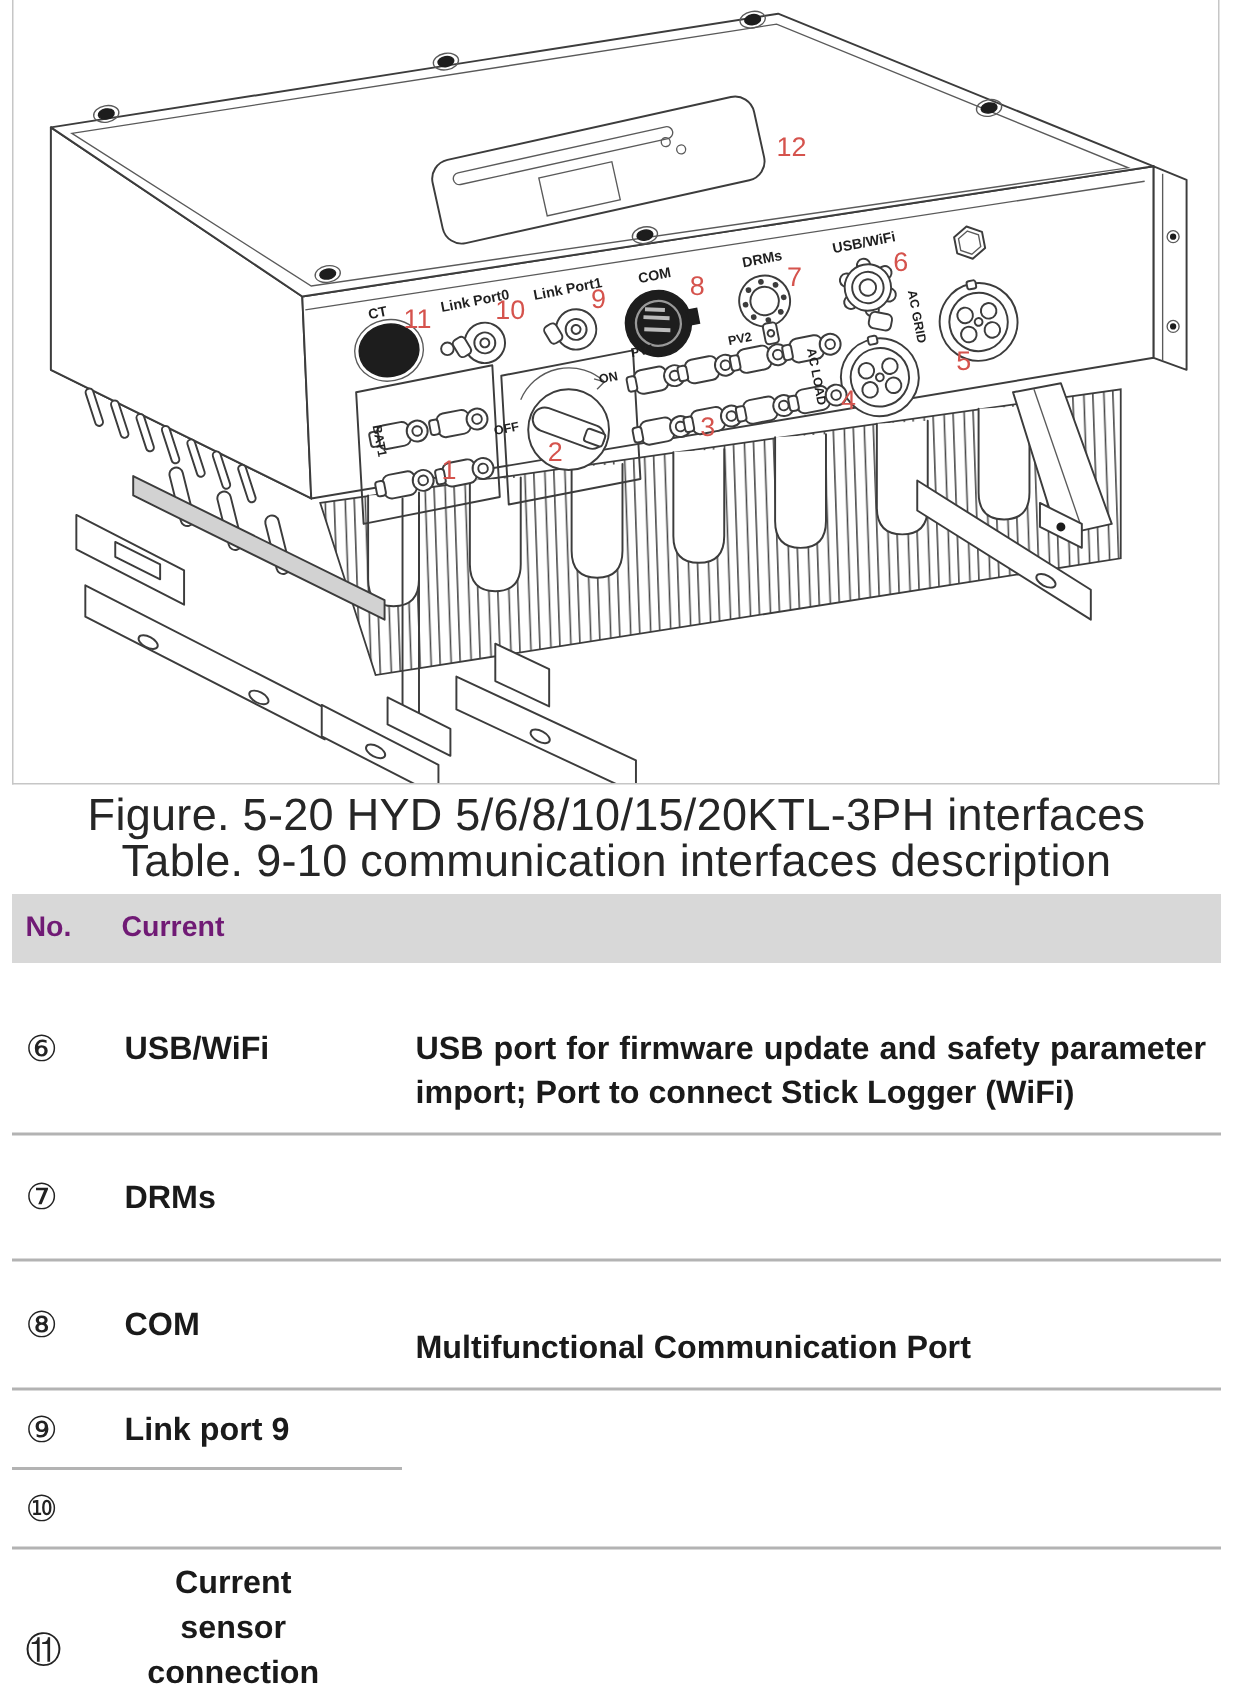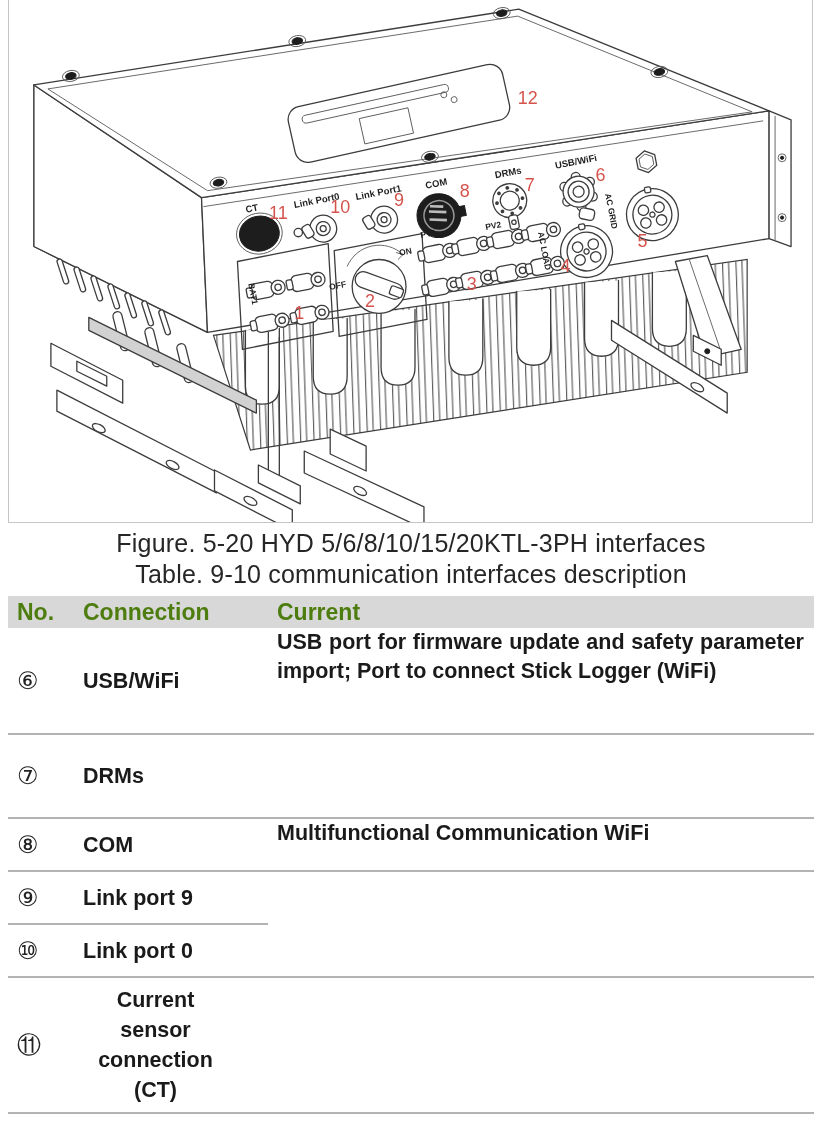--- a/index.html
+++ b/index.html
@@ -1,29 +1,29 @@
 <!DOCTYPE html>
 <html><head>
 <meta charset="utf-8">
 <style>
   html,body{margin:0;padding:0;background:#fff;}
   body{width:822px;height:1125px;font-family:"Liberation Sans","DejaVu Sans",sans-serif;color:#1a1a1a;position:relative;}
   .figure-box{margin:0 8px;width:805px;height:523px;border-left:1px solid #c6c6c6;border-right:1px solid #c6c6c6;border-bottom:1px solid #c6c6c6;box-sizing:border-box;background:#fff;}
   .figure-box svg{display:block;width:100%;height:100%;}
-  .captions{height:68px;padding-top:5px;text-align:center;font-size:25px;line-height:31px;color:#262626;letter-spacing:.2px;}
+  .captions{height:68px;padding-top:5px;text-align:center;font-size:30px;line-height:31px;color:#262626;letter-spacing:.2px;}
   
   .dtable{margin:0 8px;width:806px;font-size:21.5px;}
-  .thead{display:grid;grid-template-columns:64px 196px 1fr;background:#d8d8d8;height:32px;align-items:center;font-weight:700;font-size:23px;color:#4d7c0f;}
+  .thead{display:grid;grid-template-columns:64px 196px 1fr;background:#d8d8d8;height:46px;align-items:center;font-weight:700;font-size:19px;color:#701a75;}
   .row{display:grid;grid-template-columns:64px 196px 1fr;border-bottom:2px solid #b3b3b3;}
   .c1{padding-left:9px;}
   .c2{padding-left:11px;}
   .c3{padding-left:9px;padding-right:10px;}
   .no{font-size:24px;font-weight:400;align-self:center;color:#222;font-family:"DejaVu Sans",sans-serif;}
   .conn{font-weight:700;align-self:center;line-height:30px;}
-  .func{font-weight:700;text-align:justify;align-self:start;padding-top:0;padding-bottom:12px;line-height:29px;}
+  .func{font-weight:700;text-align:justify;align-self:start;padding-top:28px;padding-bottom:12px;line-height:29px;margin-top:15px;}
   .h6{min-height:105px;} .h7{min-height:82px;} .h8{min-height:51px;} .h11{min-height:134px;}
   .combo{display:grid;grid-template-columns:260px 1fr;border-bottom:2px solid #b3b3b3;}
   .combo-left .half{display:grid;grid-template-columns:64px 196px;min-height:51px;align-items:center;}
   .combo-left .half.first{border-bottom:2px solid #b3b3b3;}
   .narrow{max-width:145px;text-align:center;}
   
   .ln{stroke:#3c3c3c;fill:none;stroke-width:1.3;stroke-linejoin:round;stroke-linecap:round;}
   .thin{stroke:#5a5a5a;stroke-width:.9;fill:none;}
   .fw{fill:#fff;}
   .fgrey{fill:#d2d2d2;}
@@ -272,50 +272,48 @@
 </div>
 
 <div class="captions">
   <div>Figure. 5-20 HYD 5/6/8/10/15/20KTL-3PH interfaces</div>
   <div>Table. 9-10 communication interfaces description</div>
 </div>
 
 <div class="dtable">
   <div class="thead">
     <div class="c1">No.</div>
-    <div class="c2">Connection</div>
     <div class="c3">Current</div>
   </div>
 
   <div class="row h6">
     <div class="no c1">⑥</div>
     <div class="conn c2">USB/WiFi</div>
     <div class="func c3">USB port for firmware update and safety parameter import; Port to connect Stick Logger (WiFi)</div>
   </div>
 
   <div class="row h7">
     <div class="no c1">⑦</div>
     <div class="conn c2">DRMs</div>
   </div>
 
   <div class="row h8">
     <div class="no c1">⑧</div>
     <div class="conn c2">COM</div>
-    <div class="func c3">Multifunctional Communication WiFi</div>
+    <div class="func c3">Multifunctional Communication Port</div>
   </div>
 
   <div class="combo">
     <div class="combo-left">
       <div class="half first">
         <div class="no c1">⑨</div>
         <div class="conn c2">Link port 9</div>
       </div>
       <div class="half">
         <div class="no c1">⑩</div>
-        <div class="conn c2">Link port 0</div>
       </div>
     </div>
   </div>
 
   <div class="row h11">
     <div class="no c1">⑪</div>
     <div class="conn c2 narrow">Current sensor connection (CT)</div>
   </div>
 </div>
 

